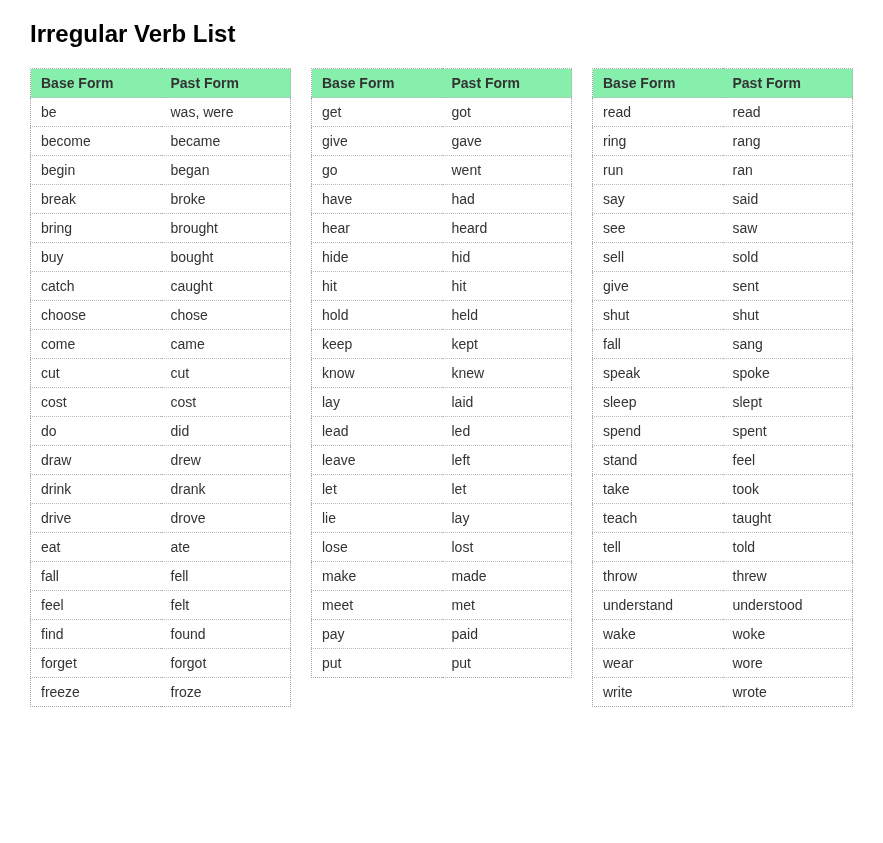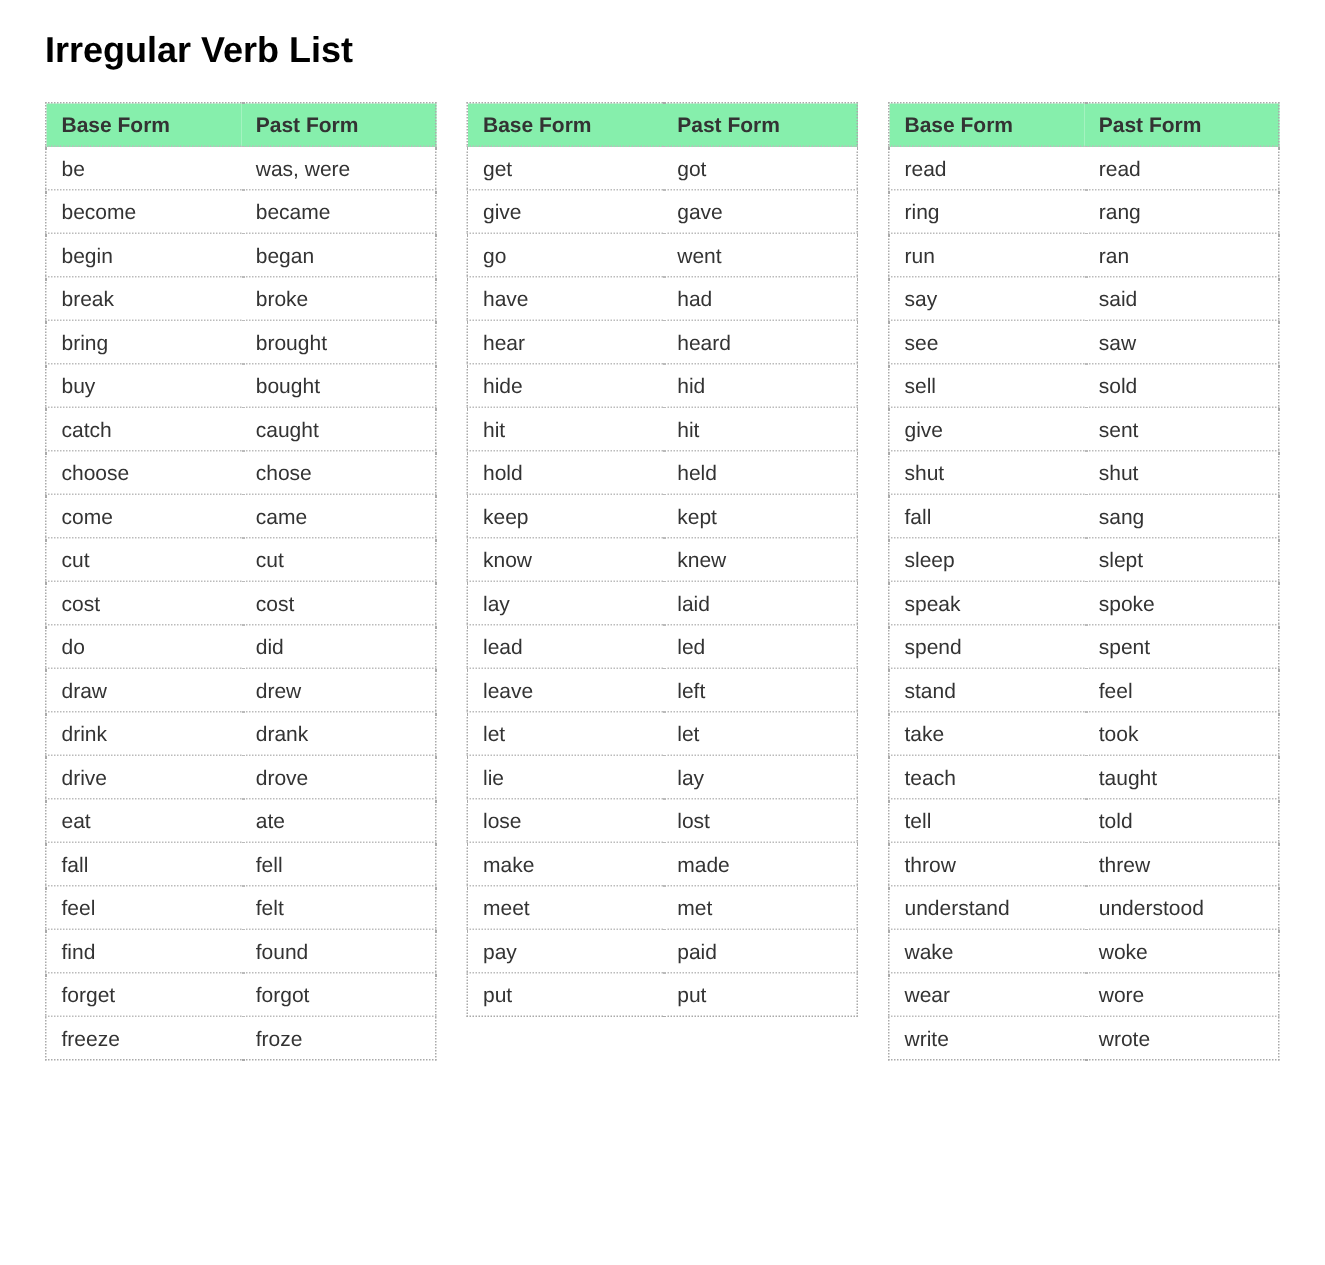--- a/index.html
+++ b/index.html
@@ -272,28 +272,28 @@
         </tr>
         <tr>
           <td>shut</td>
           <td>shut</td>
         </tr>
         <tr>
           <td>fall</td>
           <td>sang</td>
         </tr>
         <tr>
+          <td>speak</td>
+          <td>spoke</td>
+        </tr>
+        <tr>
           <td>sleep</td>
           <td>slept</td>
         </tr>
         <tr>
-          <td>speak</td>
-          <td>spoke</td>
-        </tr>
-        <tr>
           <td>spend</td>
           <td>spent</td>
         </tr>
         <tr>
           <td>stand</td>
           <td>feel</td>
         </tr>
         <tr>
           <td>take</td>
           <td>took</td>

